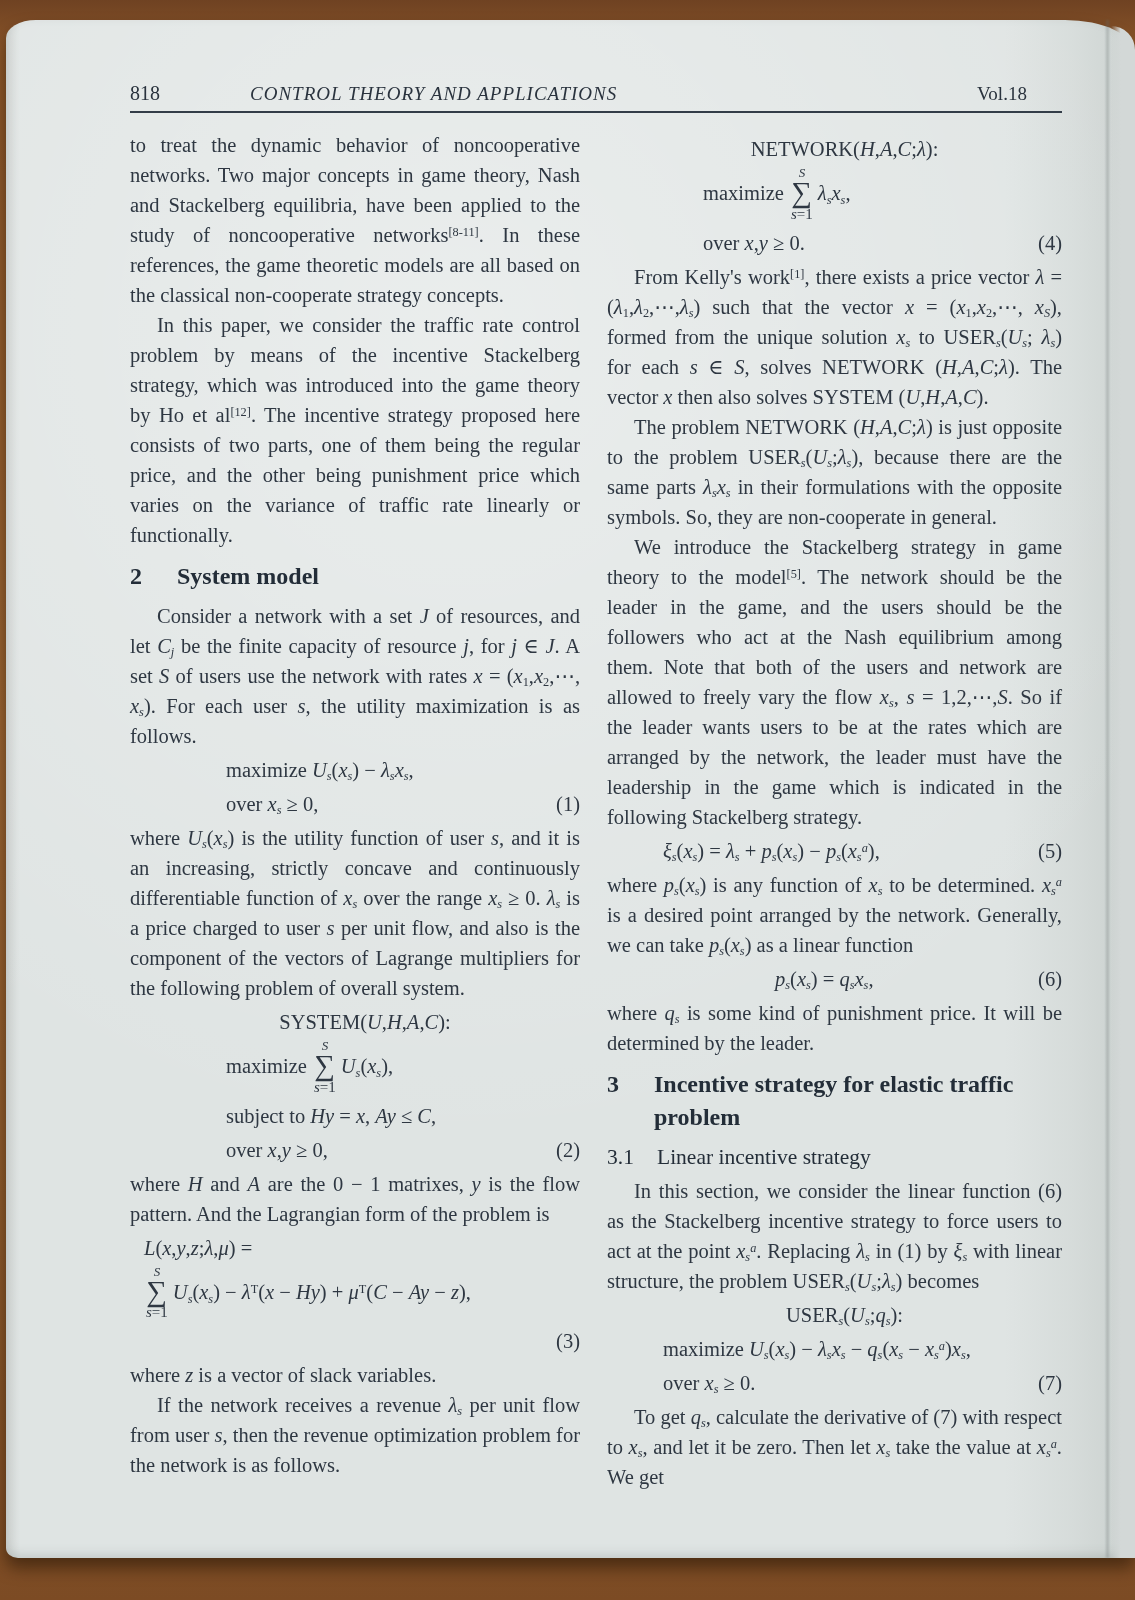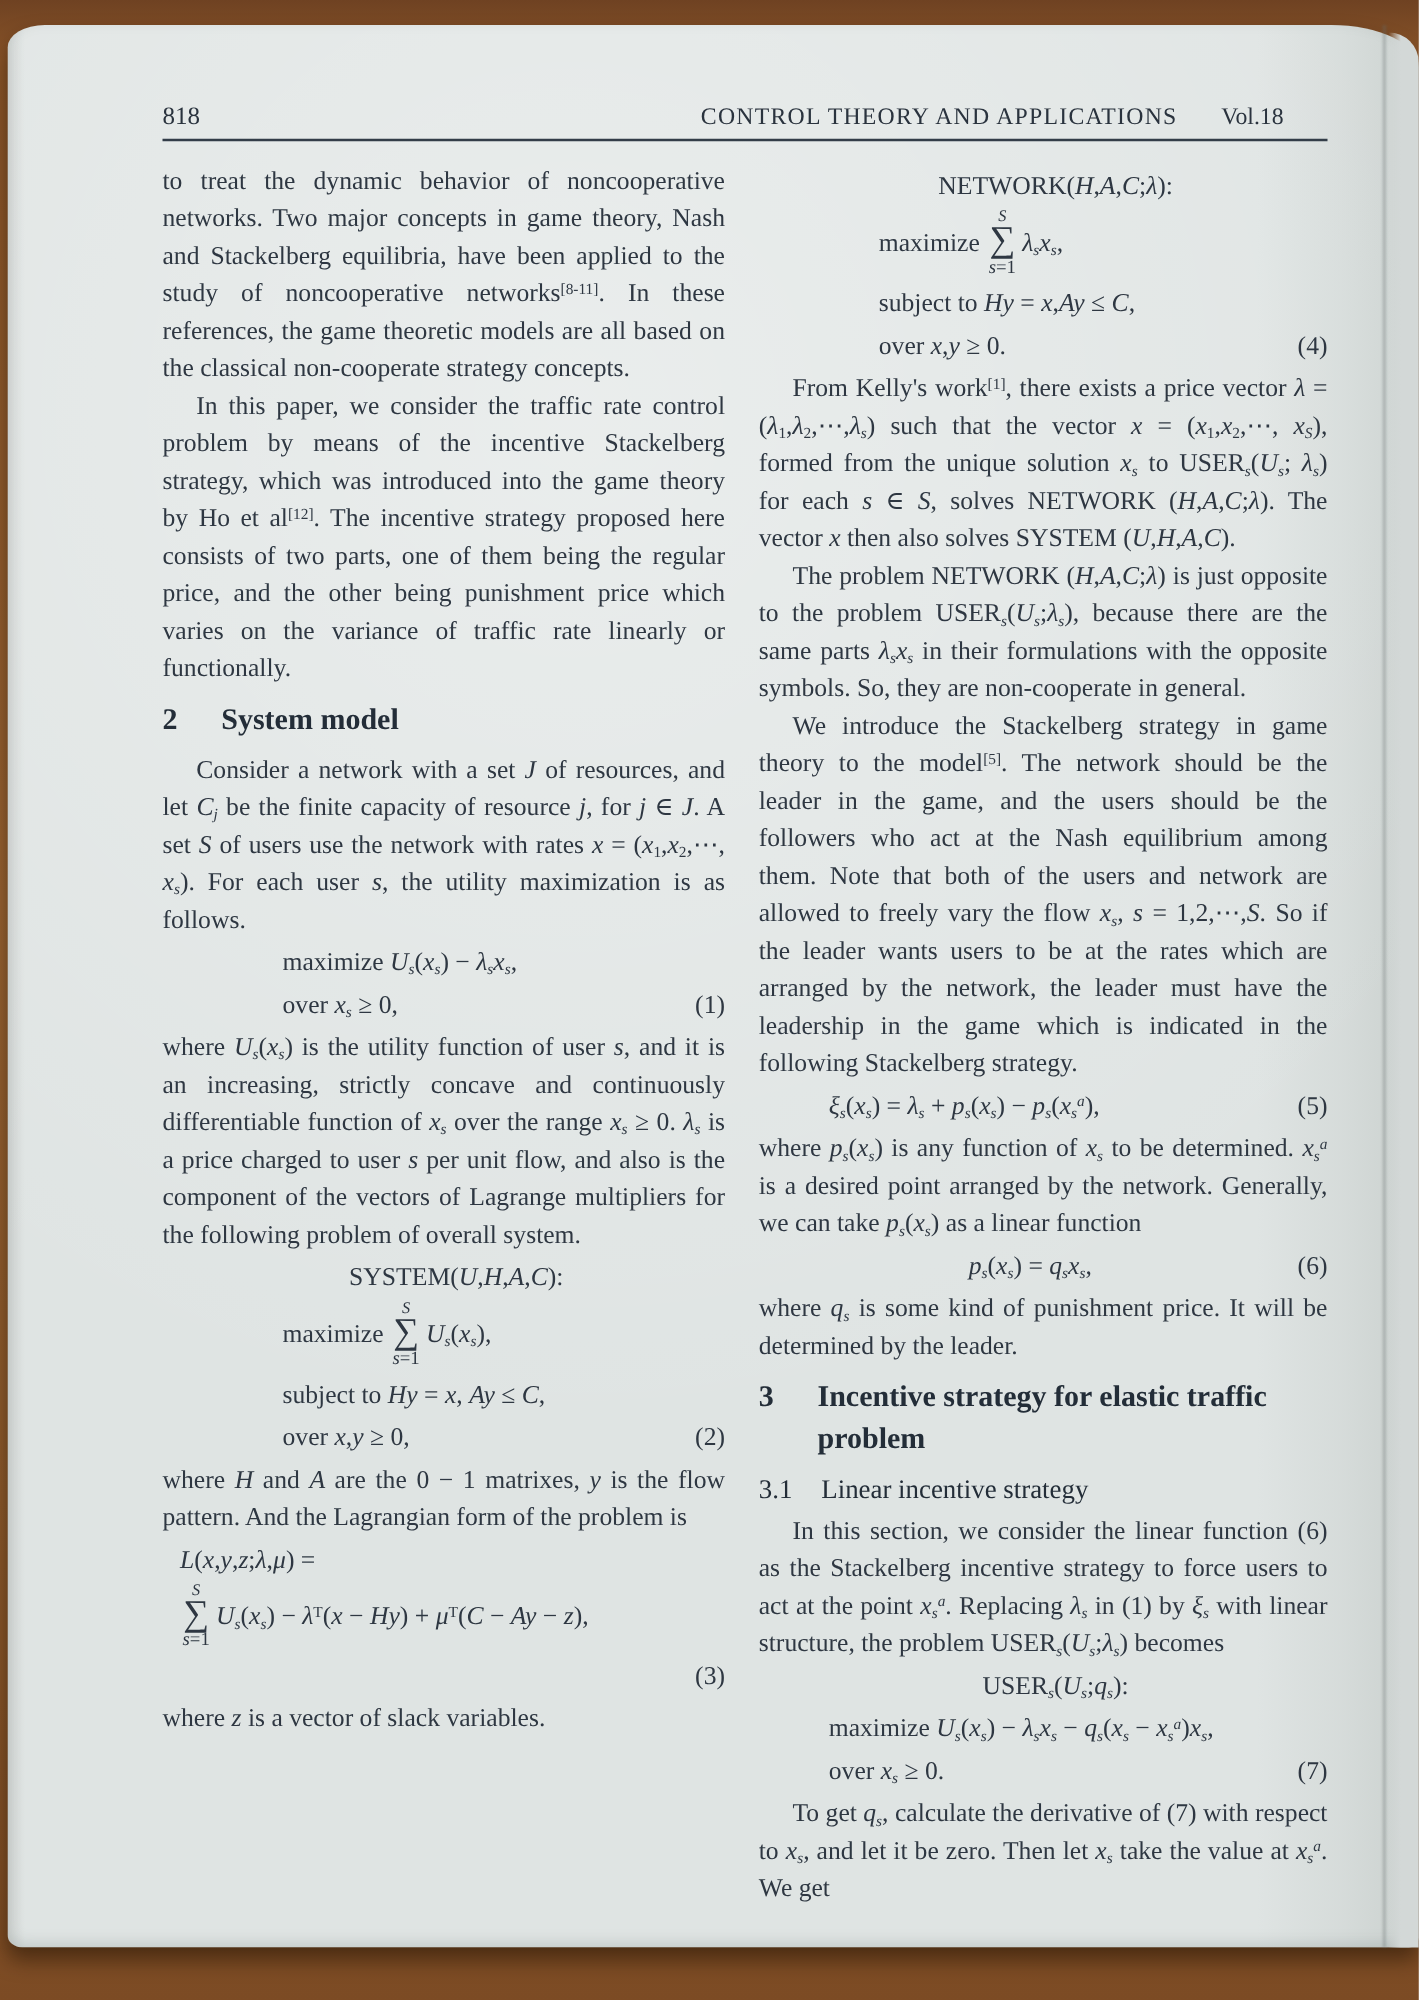--- a/index.html
+++ b/index.html
@@ -19,21 +19,21 @@
     box-shadow:0 10px 16px rgba(35,18,4,0.55), inset 0 -4px 10px rgba(120,130,128,0.25);
     color:#2e3742;
   }
   .curl-line{position:absolute;top:0;bottom:0;right:26px;width:3px;
     background:rgba(100,110,110,0.30);filter:blur(1px);}
   .edge-strip{position:absolute;top:6px;bottom:0;right:0;width:24px;
     background:linear-gradient(90deg,rgba(190,197,195,0.0),#d3d8d7 40%);border-radius:0 60px 0 0;}
   .content{position:absolute;left:124px;top:62px;width:932px;}
   .pg-header{display:flex;align-items:baseline;font-size:20px;color:#2a333e;}
   .pg-num{width:120px;}
-  .pg-journal{flex:1;text-align:right;letter-spacing:1px;font-size:19px;}
+  .pg-journal{flex:1;text-align:left;letter-spacing:1px;font-size:19px;font-style:italic;}
   .pg-vol{width:120px;text-align:center;font-size:19px;}
   .pg-rule{border-bottom:2.5px solid #333d48;margin-top:6px;}
   .cols{display:flex;margin-top:17px;}
   .col{font-size:20.5px;line-height:30px;text-align:justify;}
   .col-left{width:450px;margin-right:27px;}
   .col-right{width:455px;}
   .para{margin:0;}
   .para.ind{text-indent:27px;}
   i{font-style:italic;}
   sub,sup{font-size:0.60em;line-height:0;}
@@ -123,34 +123,31 @@
                   <span class="sum-bot"><i>s</i>=1</span>
                 </span><i>U</i><sub><i>s</i></sub>(<i>x</i><sub><i>s</i></sub>) − <i>λ</i><sup>T</sup>(<i>x</i> − <i>Hy</i>) + <i>μ</i><sup>T</sup>(<i>C</i> − <i>Ay</i> − <i>z</i>),</span>
               <span class="eq-num"></span>
             </div>
             <div class="eq-row ind0">
               <span class="eq-body"></span>
               <span class="eq-num">(3)</span>
             </div>
           </div>
           <div class="para">where <i>z</i> is a vector of slack variables.</div>
+          <div class="para ind">If the network receives a revenue <i>λ</i><sub><i>s</i></sub> per unit flow from user <i>s</i>, then the revenue optimization problem for the network is as follows.</div>
         </div>
       <div class="col col-right" id="col-right">
           <div class="eq-label">NETWORK(<i>H</i>,<i>A</i>,<i>C</i>;<i>λ</i>):</div>
           <div class="eq-block">
             <div class="eq-row ind2">
               <span class="eq-body">maximize   <span class="sum">
                   <span class="sum-top">S</span>
                   <span class="sum-sig">∑</span>
                   <span class="sum-bot"><i>s</i>=1</span>
                 </span><i>λ</i><sub><i>s</i></sub><i>x</i><sub><i>s</i></sub>,</span>
-              <span class="eq-num"></span>
-            </div>
-            <div class="eq-row ind2">
-              <span class="eq-body">subject to   <i>Hy</i> = <i>x</i>,<i>Ay</i> ≤ <i>C</i>,</span>
               <span class="eq-num"></span>
             </div>
             <div class="eq-row ind2">
               <span class="eq-body">over   <i>x</i>,<i>y</i> ≥ 0.</span>
               <span class="eq-num">(4)</span>
             </div>
           </div>
           <div class="para ind">From Kelly's work<sup>[1]</sup>, there exists a price vector <i>λ</i> = (<i>λ</i><sub>1</sub>,<i>λ</i><sub>2</sub>,⋯,<i>λ</i><sub><i>s</i></sub>) such that the vector <i>x</i> = (<i>x</i><sub>1</sub>,<i>x</i><sub>2</sub>,⋯, <i>x</i><sub><i>S</i></sub>), formed from the unique solution <i>x</i><sub><i>s</i></sub> to USER<sub><i>s</i></sub>(<i>U</i><sub><i>s</i></sub>; <i>λ</i><sub><i>s</i></sub>) for each <i>s</i> ∈ <i>S</i>, solves NETWORK (<i>H</i>,<i>A</i>,<i>C</i>;<i>λ</i>). The vector <i>x</i> then also solves SYSTEM (<i>U</i>,<i>H</i>,<i>A</i>,<i>C</i>).</div>
           <div class="para ind">The problem NETWORK (<i>H</i>,<i>A</i>,<i>C</i>;<i>λ</i>) is just opposite to the problem USER<sub><i>s</i></sub>(<i>U</i><sub><i>s</i></sub>;<i>λ</i><sub><i>s</i></sub>), because there are the same parts <i>λ</i><sub><i>s</i></sub><i>x</i><sub><i>s</i></sub> in their formulations with the opposite symbols. So, they are non-cooperate in general.</div>
           <div class="para ind">We introduce the Stackelberg strategy in game theory to the model<sup>[5]</sup>. The network should be the leader in the game, and the users should be the followers who act at the Nash equilibrium among them. Note that both of the users and network are allowed to freely vary the flow <i>x</i><sub><i>s</i></sub>, <i>s</i> = 1,2,⋯,<i>S</i>. So if the leader wants users to be at the rates which are arranged by the network, the leader must have the leadership in the game which is indicated in the following Stackelberg strategy.</div>

